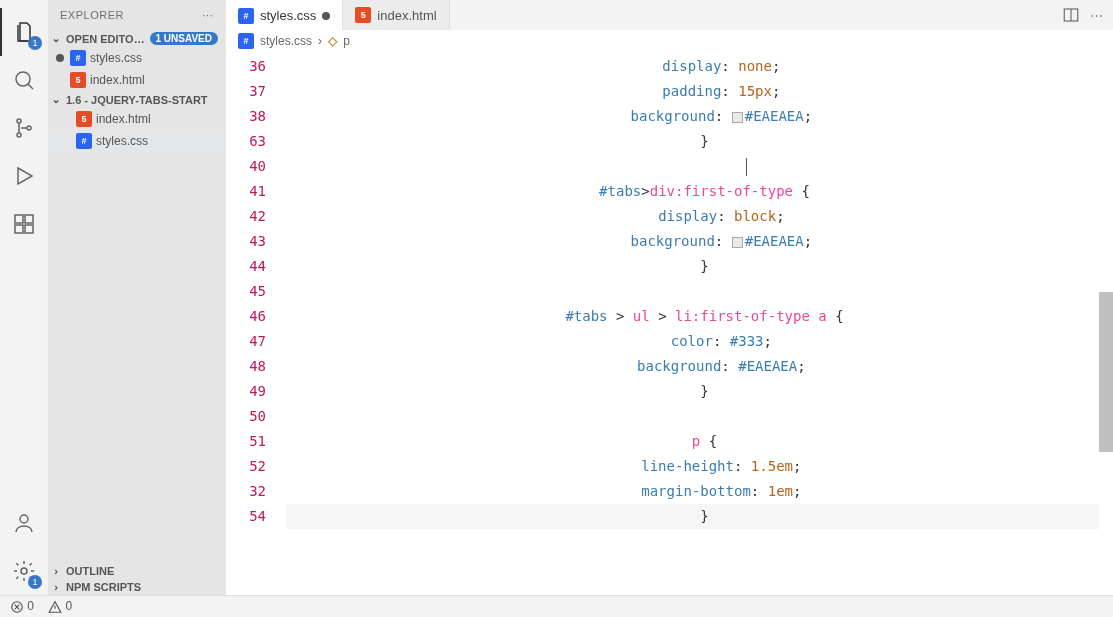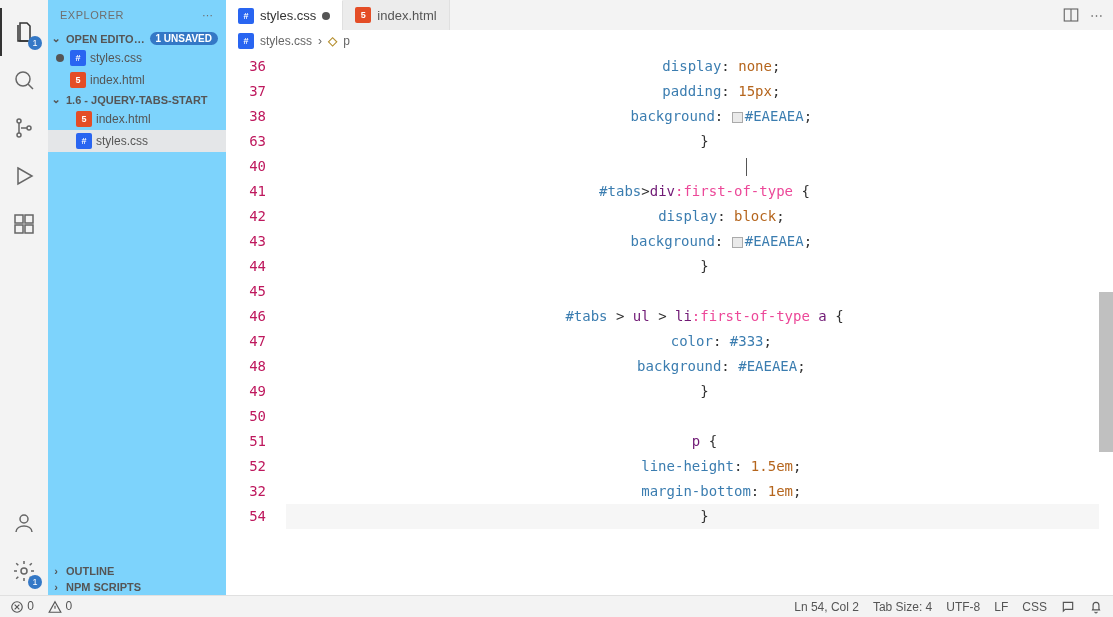--- a/index.html
+++ b/index.html
@@ -46,21 +46,21 @@
     width: 14px;
     height: 14px;
     border-radius: 50%;
     display: flex;
     align-items: center;
     justify-content: center;
   }
   
   .sidebar {
     width: 178px;
-    background: #7dd3fc;
+    background: #e5e5e5;
     display: flex;
     flex-direction: column;
     font-size: 12px;
     color: #555;
   }
   .sidebar-header {
     height: 30px;
     display: flex;
     align-items: center;
     padding: 0 12px;
@@ -168,21 +168,21 @@
     position: relative;
   }
   .code-line { height: 25px; padding-left: 10px; text-align: center; }
   .code-line.active-line { background: #f6f6f6; }
   .cursor-mark { display:inline-block; width:1px; height:18px; background:#555; vertical-align:middle; margin:0 1px; }
   .prop { color: #3b7db0; }
   .val  { color: #b5651d; }
   .num  { color: #b5651d; }
   .hex  { color: #3b7db0; }
   .sel-id { color: #3b7db0; }
-  .sel-tag { color: #701a75; }
+  .sel-tag { color: #ec4899; }
   .pseudo { color: #ec4899; }
   .punc { color: #333; }
   .colorchip { display:inline-block; width:11px; height:11px; border:1px solid #aaa; background:#eaeaea; vertical-align:middle; margin-right:2px; }
   
   .vscroll { position:absolute; right:0; top:52px; bottom:22px; width:14px; background:#fff; }
   .vscroll-thumb { position:absolute; right:0; width:14px; background:#c0c0c0; border-radius:0; }
   
   .status-bar {
     height: 22px;
     width: 100%;
@@ -377,31 +377,13 @@
       </svg>
     <span>0</span>
   </span>
   <span>
     <svg style="display:inline;vertical-align:middle" width="14" height="14" viewBox="0 0 24 24" fill="none" stroke="currentColor" stroke-width="2">
         <path d="M12 3l10 18H2z"></path>
         <path d="M12 10v5M12 18v0"></path>
       </svg>
     <span>0</span>
   </span>
-  <div class="right">
-    <span>Ln 54, Col 2</span>
-    <span>Tab Size: 4</span>
-    <span>UTF-8</span>
-    <span>LF</span>
-    <span>CSS</span>
-    <span>
-      <svg width="14" height="14" viewBox="0 0 24 24" fill="none" stroke="currentColor" stroke-width="2">
-          <path d="M4 4h16v12H7l-3 3z"></path>
-        </svg>
-    </span>
-    <span>
-      <svg width="14" height="14" viewBox="0 0 24 24" fill="none" stroke="currentColor" stroke-width="2">
-          <path d="M6 17h12l-1-2V9a5 5 0 0 0-10 0v6z"></path>
-          <path d="M10 20a2 2 0 0 0 4 0"></path>
-        </svg>
-    </span>
-  </div>
 </div>
 
 </body></html>

